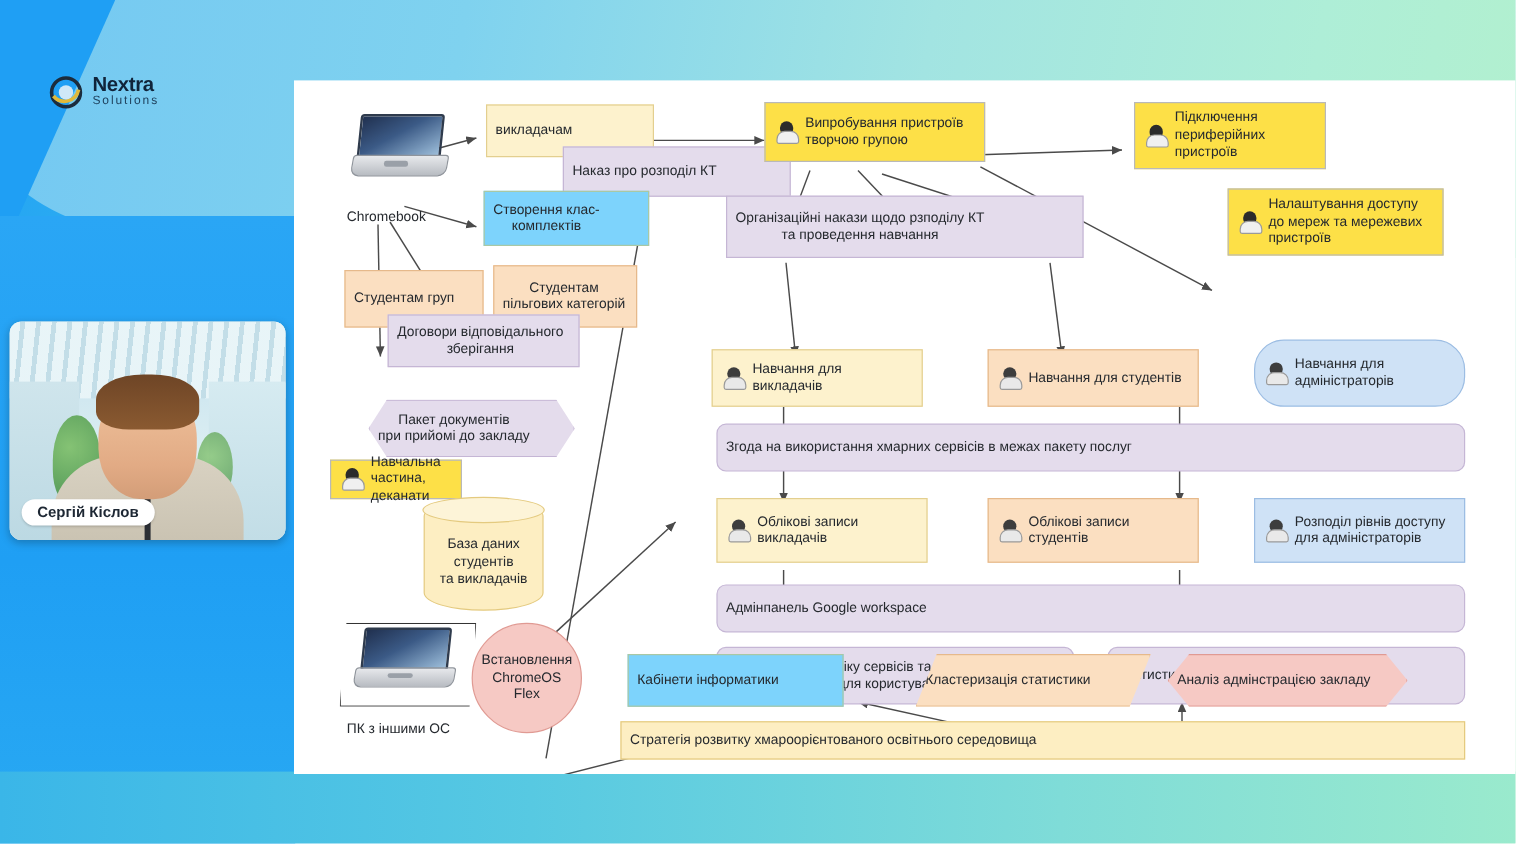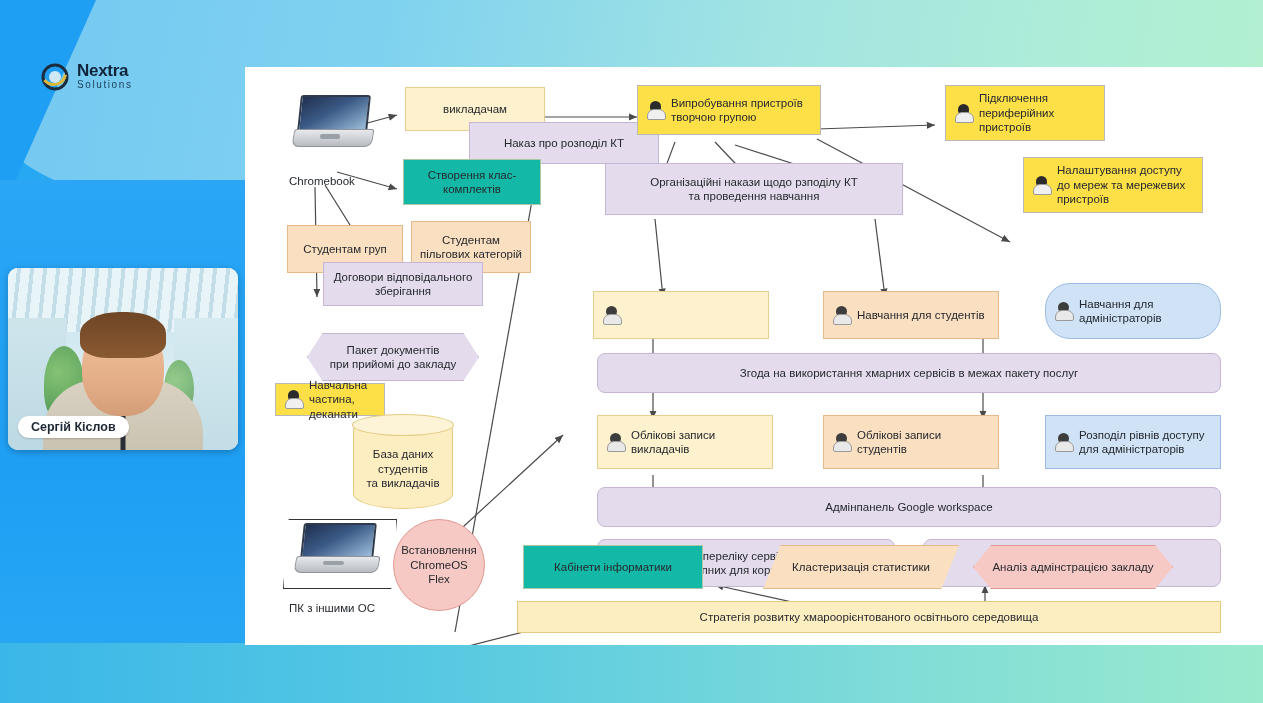--- a/index.html
+++ b/index.html
@@ -72,31 +72,31 @@
     box-shadow:0 1px 2px rgba(0,0,0,.18);}
 
   
   .slide{position:absolute;left:245px;top:67px;width:1018px;height:578px;
     background:#ffffff;overflow:hidden;}
   .canvas{position:absolute;left:0;top:0;width:1018px;height:578px;}
   svg.links{position:absolute;left:0;top:0;width:1018px;height:578px;pointer-events:none;}
 
   
   .node{position:absolute;box-sizing:border-box;display:flex;align-items:center;
-    justify-content:center;text-align:center;
+    justify-content:flex-start;text-align:center;
     font-size:11.5px;color:#25292e;line-height:1.25;padding:4px 7px;}
   .node .lbl{white-space:pre-line;}
   .with-icon{justify-content:flex-start;gap:7px;padding-left:9px;}
   .with-icon .lbl{text-align:left;}
 
   .n-yellow{background:#fdf2cd;border:1px solid #e3cf8f;}
   .n-yellow2{background:#fdeec2;border:1px solid #e4ca7f;}
   .n-orange{background:#fbdfc1;border:1px solid #e6b98b;}
   .n-purple{background:#e4dcec;border:1px solid #c5b6d5;}
-  .n-green{background:#14b8a6;border:1px solid #a9c8a4;}
+  .n-green{background:#7dd3fc;border:1px solid #a9c8a4;}
   .n-blue{background:#cfe2f6;border:1px solid #9cbde3;}
   .n-gray{background:#fde047;border:1px solid #b9b9b9;align-items:center;}
   .n-pink{background:#f6c9c4;border:1px solid #e09a93;}
   .r8{border-radius:8px;}
 
   .hexa{clip-path:polygon(9% 0,91% 0,100% 50%,91% 100%,9% 100%,0 50%);}
   .para{clip-path:polygon(9% 0,100% 0,91% 100%,0 100%);}
   .cyl-wrap{position:absolute;}
   .cyl{position:absolute;inset:0;background:#fdeec2;border:1px solid #e4ca7f;border-radius:50%/16% 16% 16% 16%;}
   .cyl-top{position:absolute;left:-1px;top:-1px;width:100%;height:20px;
@@ -326,20 +326,21 @@
     <div class="node n-purple" style="left:360px;top:96px;width:298px;height:52px;">
       <span class="lbl">Організаційні накази щодо рзподілу КТ
 та проведення навчання</span>
     </div>
 
     <div class="node n-yellow with-icon" style="left:348px;top:224px;width:176px;height:48px;">
       <span class="picon">
         <i class="ph"></i>
             <i class="pb"></i>
           </span>
+      <span class="lbl">Навчання для викладачів</span>
     </div>
 
     <div class="node n-orange with-icon" style="left:578px;top:224px;width:176px;height:48px;">
       <span class="picon">
         <i class="ph"></i>
             <i class="pb"></i>
           </span>
       <span class="lbl">Навчання для студентів</span>
     </div>
 

